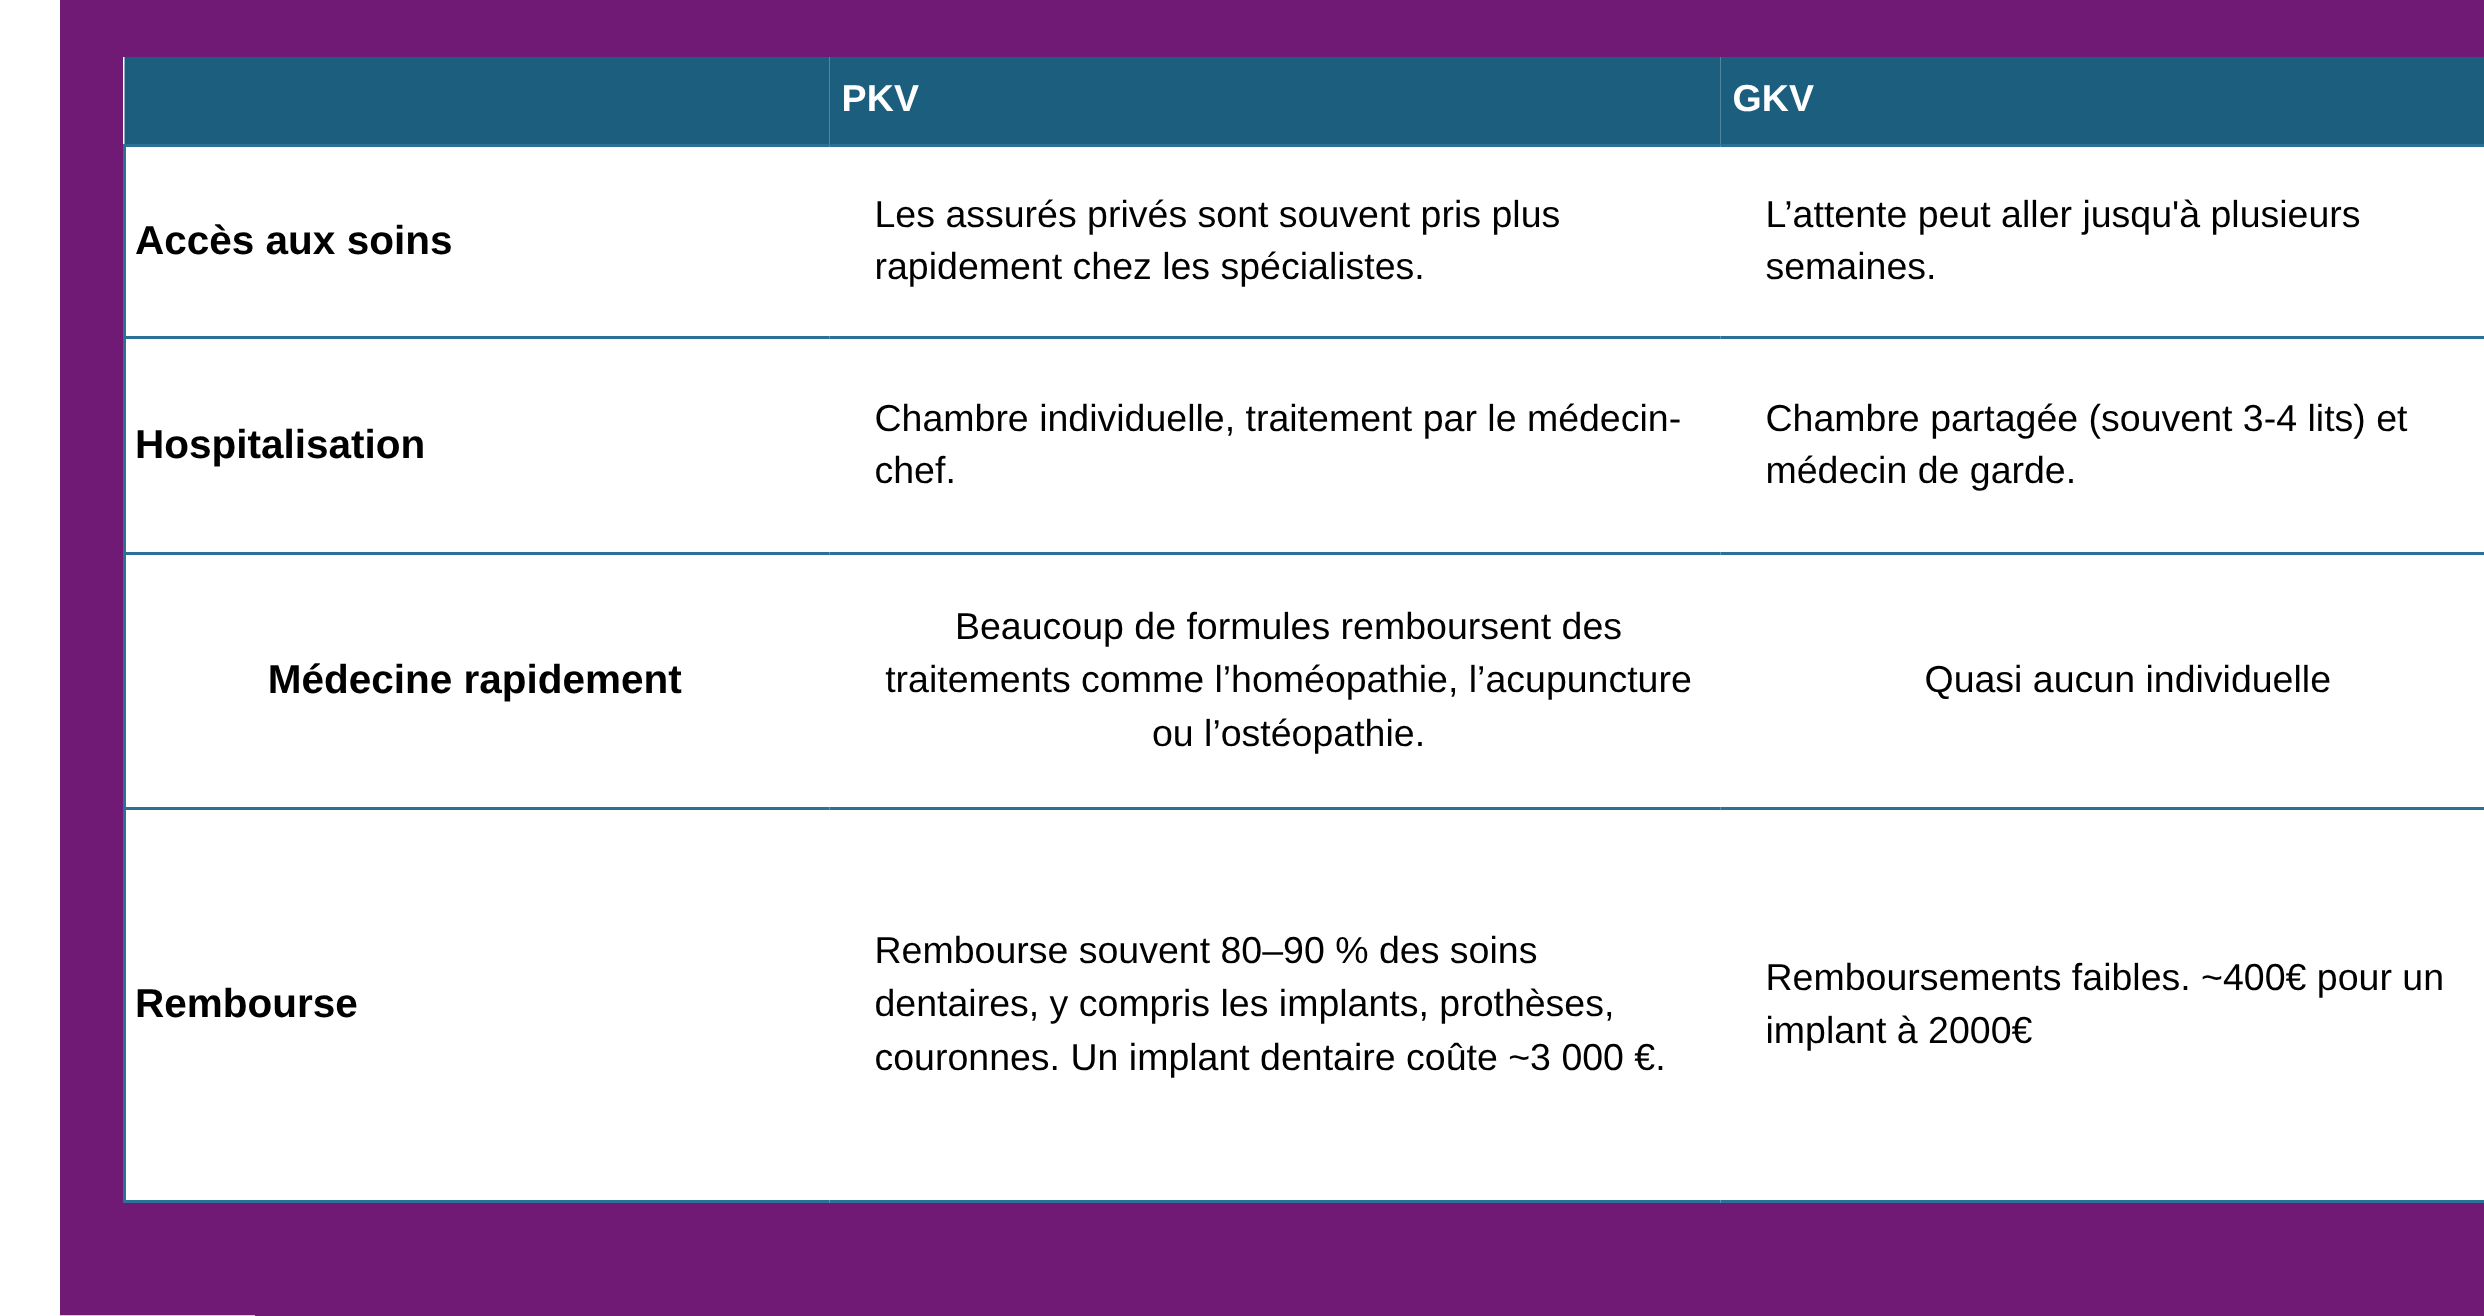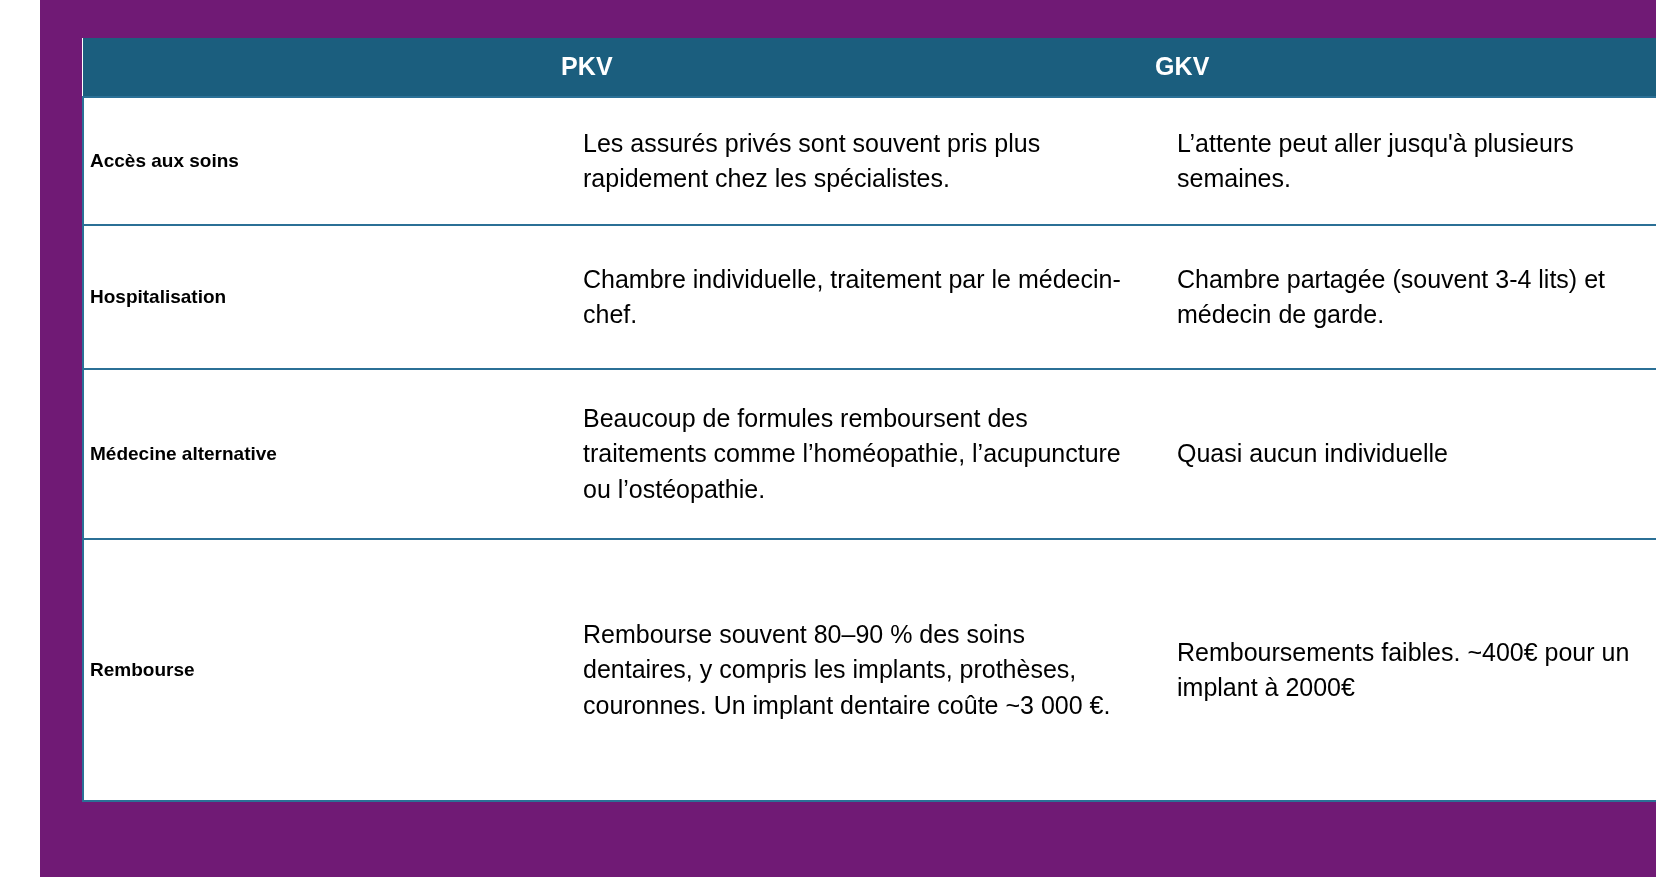--- a/index.html
+++ b/index.html
@@ -67,40 +67,40 @@
     background: #ffffff;
   }
   
   tbody td.cell-feature { border-right: none; }
   tbody td.cell-pkv     { border-left: none; border-right: none; }
   tbody td.cell-gkv     { border-left: none; }
 
   tbody tr:first-child td { border-top: 2px solid #2b7096; }
 
   .cell-feature {
-    font-size: 19px;
+    font-size: 27px;
     font-weight: bold;
     padding-left: 6px;
     padding-right: 10px;
     line-height: 1.25;
   }
   .cell-pkv,
   .cell-gkv {
     font-size: 25px;
     font-weight: normal;
     line-height: 1.42;
     padding-right: 12px;
   }
   .cell-pkv { padding-left: 30px; }
   .cell-gkv { padding-left: 30px; }
 
   
   tr[data-row="0"] td { height: 124px; }
   tr[data-row="1"] td { height: 140px; }
-  tr[data-row="2"] td { height: 166px; }
+  tr[data-row="2"] td { height: 166px; text-align: center; }
   tr[data-row="3"] td { height: 258px; }
 
   .cell-text { display: block; white-space: pre-line; }
 </style>
 <style>
     thead th { background: #1b5e7e; color: #ffffff; }
     tbody td { border-color: #2b7096; background: #ffffff; color: #000000; }
     tbody tr:first-child td { border-top-color: #2b7096; }
   </style></head>
 <body>
@@ -143,21 +143,21 @@
         <td class="cell-pkv">
           <span class="cell-text">Chambre individuelle, traitement par le médecin-chef.</span>
         </td>
         <td class="cell-gkv">
           <span class="cell-text">Chambre partagée (souvent 3-4 lits) et médecin de garde.</span>
         </td>
       </tr>
 
       <tr data-row="2">
         <td class="cell-feature">
-          <span class="cell-text">Médecine alternative</span>
+          <span class="cell-text">Médecine rapidement</span>
         </td>
         <td class="cell-pkv">
           <span class="cell-text">Beaucoup de formules remboursent des traitements comme l’homéopathie, l’acupuncture ou l’ostéopathie.</span>
         </td>
         <td class="cell-gkv">
           <span class="cell-text">Quasi aucun individuelle</span>
         </td>
       </tr>
 
       <tr data-row="3">

